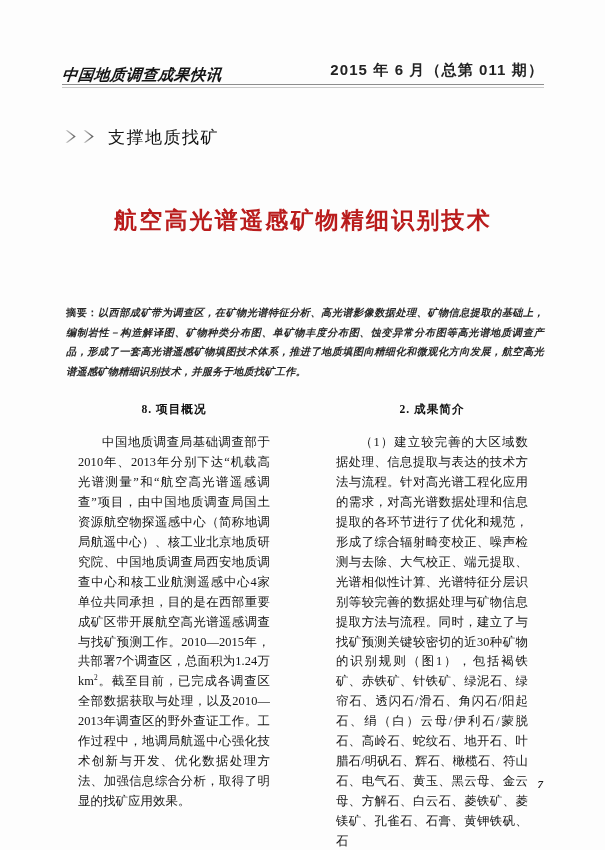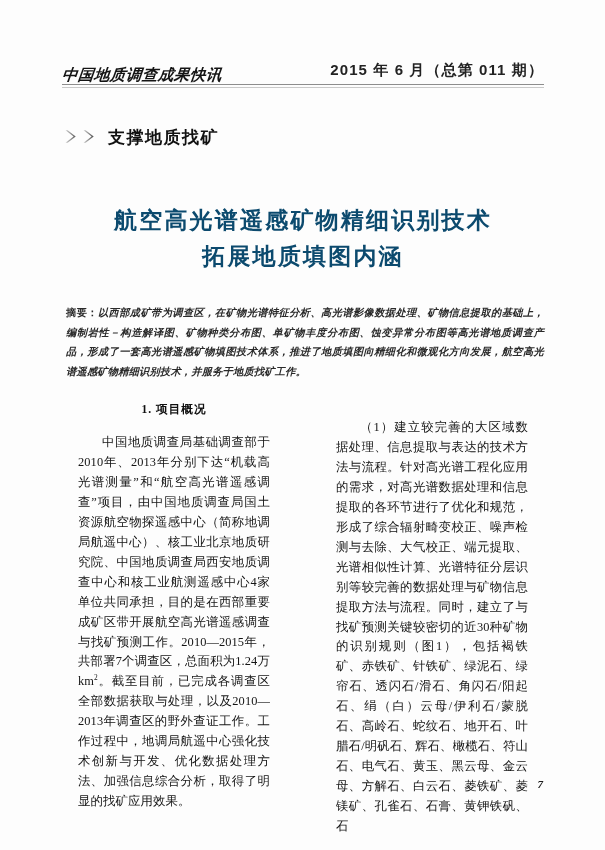--- a/index.html
+++ b/index.html
@@ -84,41 +84,41 @@
     display: flex;
     align-items: center;
     gap: 1px;
     padding-bottom: 2px;
   }
   .chev {
     display: block;
   }
   .kicker-text {
     font-size: 17px;
-    font-weight: 700;
+    font-weight: 400;
     color: #111;
     letter-spacing: 1.5px;
     line-height: 1;
     white-space: nowrap;
   }
 
   
   .title-block {
     position: absolute;
     left: 62px;
     top: 203px;
     width: 482px;
     text-align: center;
   }
   .title-line {
     font-size: 23px;
     font-weight: 700;
     letter-spacing: 2.2px;
     line-height: 36px;
-    color: #0c4a6e;
+    color: #b91c1c;
     white-space: nowrap;
   }
 
   
   .abstract {
     position: absolute;
     left: 66px;
     top: 303px;
     width: 478px;
     font-size: 10.2px;
@@ -213,35 +213,35 @@
           </linearGradient>
         </defs>
         <path d="M1.5 2.2 L9.6 8.5 L1.5 14.8 L3.6 14.8 L11.7 8.5 L3.6 2.2 Z" fill="url(#cg2)"></path>
       </svg>
     </span>
     <span class="kicker-text">支撑地质找矿</span>
   </div>
 
   <div class="title-block">
     <div class="title-line">航空高光谱遥感矿物精细识别技术</div>
-    <div class="title-line">拓展地质填图内涵</div>
   </div>
 
   <div class="abstract"><span class="abstract-label">摘要：</span><span>以西部成矿带为调查区，在矿物光谱特征分析、高光谱影像数据处理、矿物信息提取的基础上，编制岩性－构造解译图、矿物种类分布图、单矿物丰度分布图、蚀变异常分布图等高光谱地质调查产品，形成了一套高光谱遥感矿物填图技术体系，推进了地质填图向精细化和微观化方向发展，航空高光谱遥感矿物精细识别技术，并服务于地质找矿工作。</span></div>
 
   <div class="columns">
 
     <div class="col">
-      <div class="col-heading">1. 项目概况</div>
+      <div class="col-heading">8. 项目概况</div>
       <div class="col-body">
         <p><span>中国地质调查局基础调查部于2010年、2013年分别下达“机载高光谱测量”和“航空高光谱遥感调查”项目，由中国地质调查局国土资源航空物探遥感中心（简称地调局航遥中心）、核工业北京地质研究院、中国地质调查局西安地质调查中心和核工业航测遥感中心4家单位共同承担，目的是在西部重要成矿区带开展航空高光谱遥感调查与找矿预测工作。2010—2015年，共部署7个调查区，总面积为1.24万km</span><sup>2</sup><span>。截至目前，已完成各调查区全部数据获取与处理，以及2010—2013年调查区的野外查证工作。工作过程中，地调局航遥中心强化技术创新与开发、优化数据处理方法、加强信息综合分析，取得了明显的找矿应用效果。</span></p>
       </div>
     </div>
 
     <div class="col">
+      <div class="col-heading">2. 成果简介</div>
       <div class="col-body">
         <p>（1）建立较完善的大区域数据处理、信息提取与表达的技术方法与流程。针对高光谱工程化应用的需求，对高光谱数据处理和信息提取的各环节进行了优化和规范，形成了综合辐射畸变校正、噪声检测与去除、大气校正、端元提取、光谱相似性计算、光谱特征分层识别等较完善的数据处理与矿物信息提取方法与流程。同时，建立了与找矿预测关键较密切的近30种矿物的识别规则（图1），包括褐铁矿、赤铁矿、针铁矿、绿泥石、绿帘石、透闪石/滑石、角闪石/阳起石、绢（白）云母/伊利石/蒙脱石、高岭石、蛇纹石、地开石、叶腊石/明矾石、辉石、橄榄石、符山石、电气石、黄玉、黑云母、金云母、方解石、白云石、菱铁矿、菱镁矿、孔雀石、石膏、黄钾铁矾、石</p>
       </div>
     </div>
 
   </div>
 
   <div class="folio">7</div>
 
 </div>

